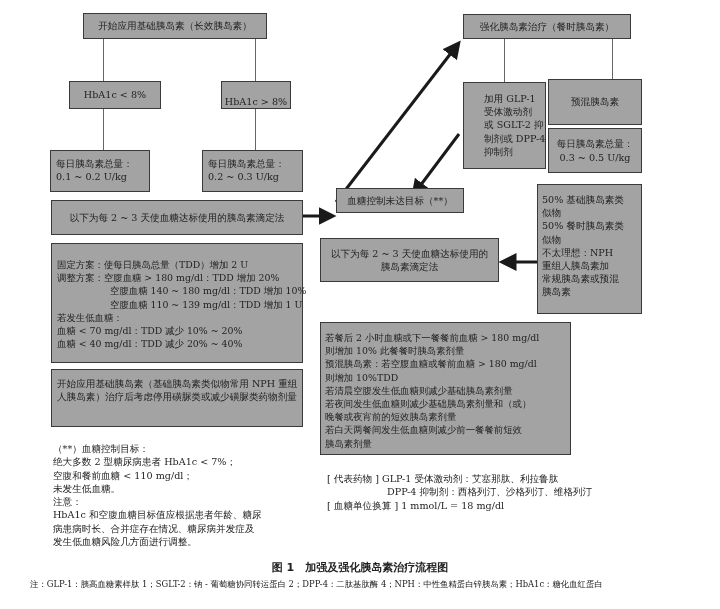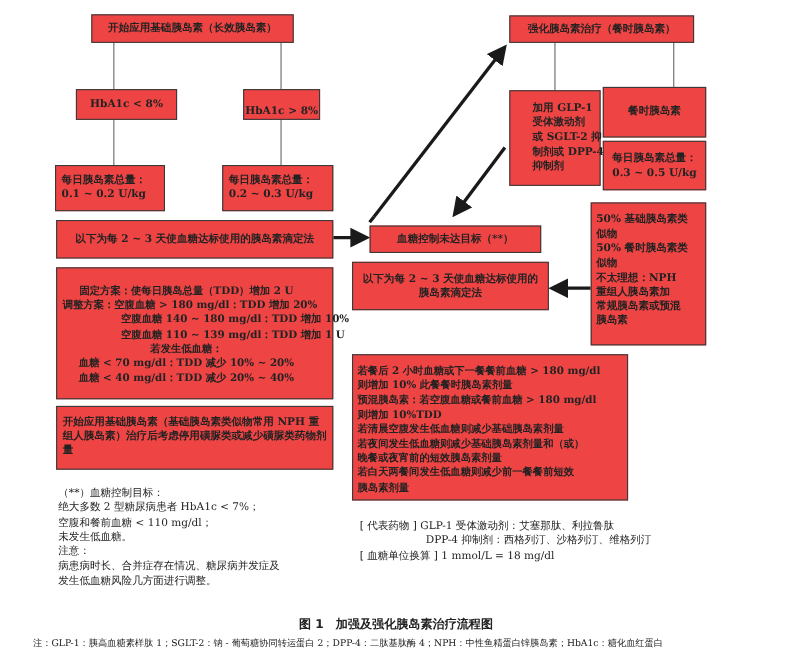--- a/index.html
+++ b/index.html
@@ -1,19 +1,19 @@
 <!DOCTYPE html>
 <html><head>
 <meta charset="utf-8">
 <style>
   html, body { margin:0; padding:0; background:#ffffff; }
   body { width:720px; height:609px; position:relative; overflow:hidden;
          font-family:"DejaVu Serif", "Liberation Serif", serif; color:#222; }
-  .box { position:absolute; border:1.3px solid #3a3a3a; background:#ef4444; box-sizing:border-box;
-         font-size:9.6px; line-height:13.2px; color:#222;font-weight:bold; }
+  .box { position:absolute; border:1.3px solid #3a3a3a; background:#a3a3a3; box-sizing:border-box;
+         font-size:9.6px; line-height:13.2px; color:#222; }
   .center { display:flex; align-items:center; justify-content:center; text-align:center; }
   .pad { padding:4px 5px; }
   .txt { position:absolute; font-size:9.6px; line-height:13.3px; color:#222; }
   .line { position:absolute; background:#666; }
   svg.arrows { position:absolute; left:0; top:0; }
   .caption { position:absolute; left:0; width:720px; text-align:center; top:560px;
              font-family:"DejaVu Sans", "Liberation Sans", sans-serif; font-size:11px; font-weight:bold; color:#222; }
   .note { position:absolute; left:8px; top:578px; width:706px; font-size:8.4px; line-height:13px; color:#222;
           text-indent:22px; }
   .row { display:block; white-space:nowrap; }
@@ -58,61 +58,62 @@
   <span class="row">每日胰岛素总量：</span>
   <span class="row">0.1 ~ 0.2 U/kg</span>
 </div>
 <div class="box pad" style="left:202px;top:150px;width:101px;height:42px;padding-top:6px;">
   <span class="row">每日胰岛素总量：</span>
   <span class="row">0.2 ~ 0.3 U/kg</span>
 </div>
 <div class="box center" style="left:51px;top:200px;width:252px;height:35px;">
   <span>以下为每 2 ~ 3 天使血糖达标使用的胰岛素滴定法</span>
 </div>
-<div class="box" style="left:51px;top:243px;width:252px;height:120px;padding:14px 20px 4px 5px;font-size:9.4px;text-align:center;">
+<div class="box" style="left:51px;top:243px;width:252px;height:120px;padding:14px 20px 4px 5px;font-size:9.4px;">
   <span class="row">固定方案：使每日胰岛总量（TDD）增加 2 U</span>
   <span class="row">调整方案：空腹血糖 &gt; 180 mg/dl：TDD 增加 20%</span>
   <span class="row" style="padding-left:53px;">空腹血糖 140 ~ 180 mg/dl：TDD 增加 10%</span>
   <span class="row" style="padding-left:53px;">空腹血糖 110 ~ 139 mg/dl：TDD 增加 1 U</span>
   <span class="row">若发生低血糖：</span>
   <span class="row">血糖 &lt; 70 mg/dl：TDD 减少 10% ~ 20%</span>
   <span class="row">血糖 &lt; 40 mg/dl：TDD 减少 20% ~ 40%</span>
 </div>
 <div class="box" style="left:51px;top:369px;width:252px;height:58px;padding:7px 4px 4px 5px;">
   <span>开始应用基础胰岛素（基础胰岛素类似物常用 NPH 重组人胰岛素）治疗后考虑停用磺脲类或减少磺脲类药物剂量</span>
 </div>
 
 <div class="txt" style="left:53px;top:442px;width:240px;">
   <span class="row">（**）血糖控制目标：</span>
   <span class="row">绝大多数 2 型糖尿病患者 HbA1c &lt; 7%；</span>
   <span class="row">空腹和餐前血糖 &lt; 110 mg/dl；</span>
   <span class="row">未发生低血糖。</span>
   <span class="row">注意：</span>
+  <span class="row">HbA1c 和空腹血糖目标值应根据患者年龄、糖尿</span>
   <span class="row">病患病时长、合并症存在情况、糖尿病并发症及</span>
   <span class="row">发生低血糖风险几方面进行调整。</span>
 </div>
 
 <div class="box center" style="left:463px;top:14px;width:168px;height:25px;">
   <span>强化胰岛素治疗（餐时胰岛素）</span>
 </div>
 <div class="box" style="left:463px;top:82px;width:83px;height:87px;padding:9px 3px 3px 20px;">
   <span class="row">加用 GLP-1</span>
   <span class="row">受体激动剂</span>
   <span class="row">或 SGLT-2 抑</span>
   <span class="row">制剂或 DPP-4</span>
   <span class="row">抑制剂</span>
 </div>
 <div class="box center" style="left:548px;top:79px;width:94px;height:46px;">
-  <span>餐时胰岛素</span>
+  <span>预混胰岛素</span>
 </div>
 <div class="box center" style="left:548px;top:128px;width:94px;height:45px;flex-direction:column;">
   <span>每日胰岛素总量：</span>
   <span>0.3 ~ 0.5 U/kg</span>
 </div>
-<div class="box center" style="left:336px;top:205px;width:156px;height:25px;">
+<div class="box center" style="left:336px;top:188px;width:128px;height:25px;">
   <span>血糖控制未达目标（**）</span>
 </div>
 <div class="box center" style="left:320px;top:238px;width:179px;height:44px;flex-direction:column;">
   <span>以下为每 2 ~ 3 天使血糖达标使用的</span>
   <span>胰岛素滴定法</span>
 </div>
 <div class="box" style="left:537px;top:184px;width:105px;height:130px;padding:8px 3px 3px 4px;">
   <span class="row">50% 基础胰岛素类</span>
   <span class="row">似物</span>
   <span class="row">50% 餐时胰岛素类</span>

